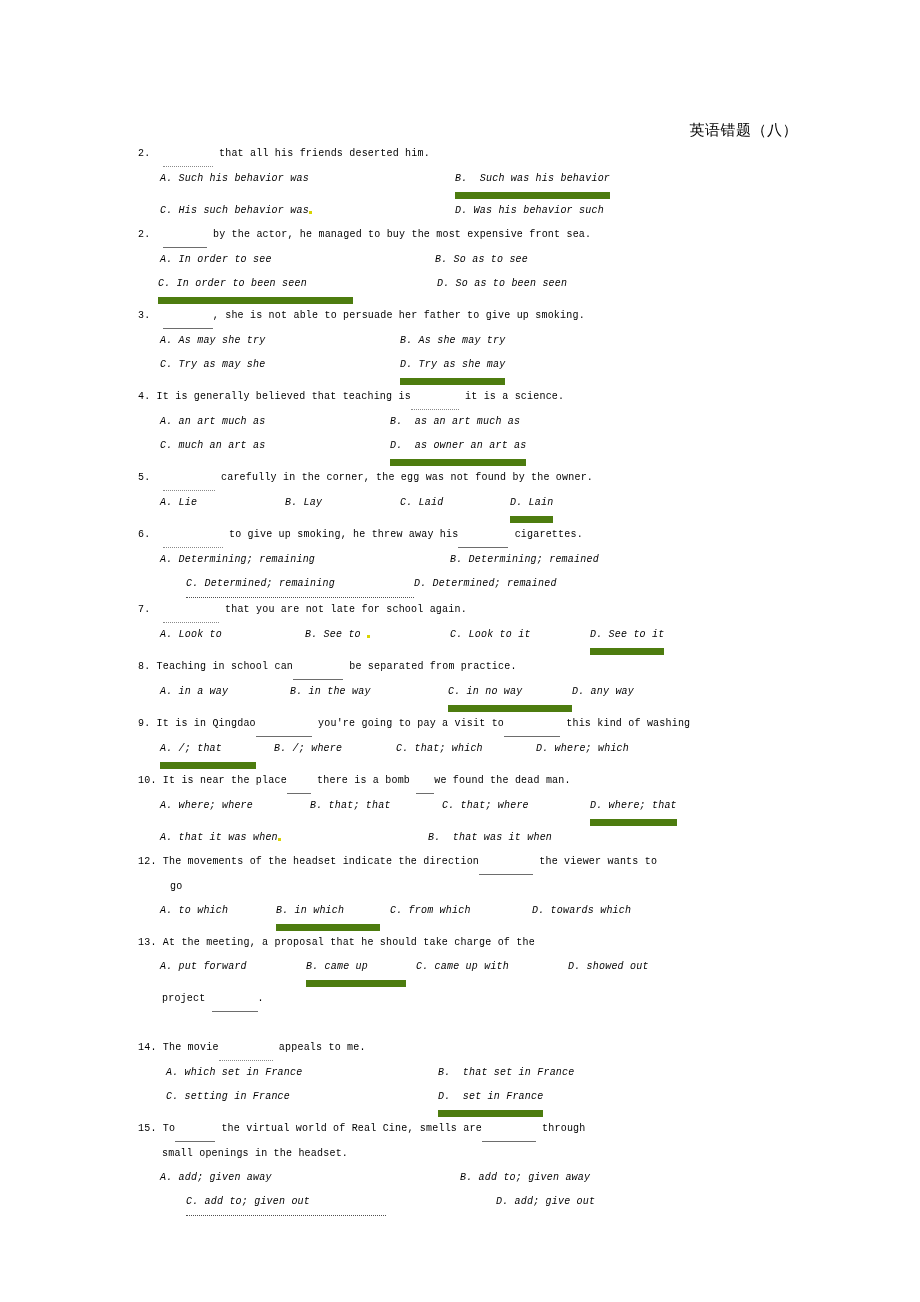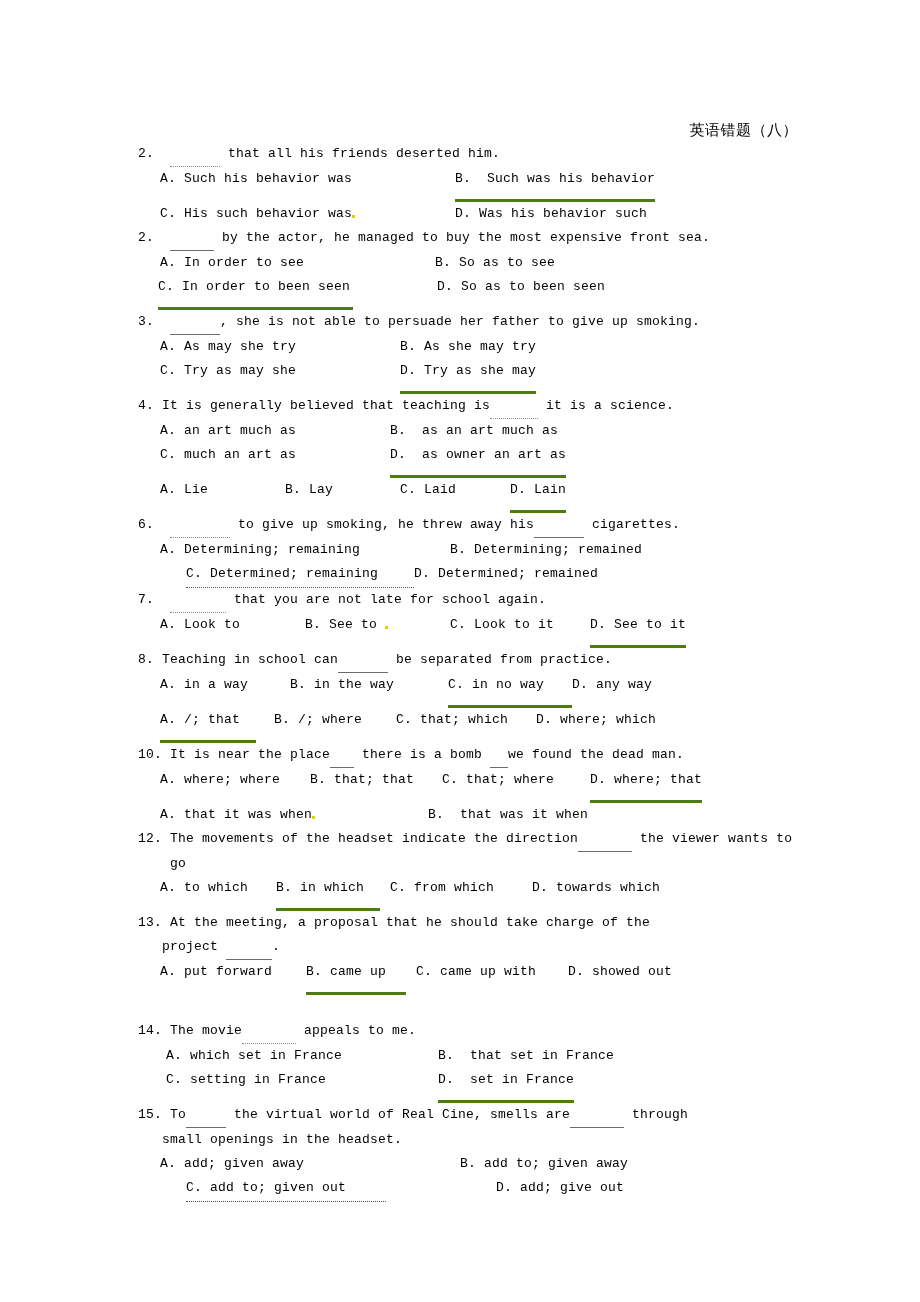--- a/index.html
+++ b/index.html
@@ -32,52 +32,53 @@
     text-align: right;
     font-family: "Liberation Serif", "DejaVu Serif", serif;
     font-size: 15px;
     line-height: 24px;
     letter-spacing: 0.5px;
     margin: 0 0 0 0;
     padding-left: 10px;
   }
   
   .line {
-    font-size: 13px;
+    font-size: 10px;
     line-height: 24px;
     white-space: pre;
     letter-spacing: 0.2px;
   }
   .qline { padding-left: 0px; }
   .qline-cont { padding-left: 24px; }
   .optline { padding-left: 22px; }
 
   .blank {
     border-bottom: 1px solid #6d6d6d;
     display: inline-block;
     vertical-align: baseline;
   }
   .blank-dotted {
     border-bottom: 1px dotted #8a8a8a;
     display: inline-block;
   }
   .ans {
-    border-bottom: 3px solid #4d7c0f;
+    border-bottom: 7px solid #4d7c0f;
     display: inline-block;
-    padding-bottom: 8px;
+    padding-bottom: 1px;
   }
   .ans-dotted {
     border-bottom: 1px dotted #505050;
     display: inline-block;
     padding-bottom: 1px;
     margin-left: 28px;
   }
   .opt-cell {
     display: inline-block;
     white-space: pre;
+    font-style: italic;
   }
   .spacer-line { height: 24px; }
 
   .hl-dot {
     display: inline-block;
     width: 3px;
     height: 3px;
     background: #d9d400;
     vertical-align: baseline;
     position: relative;
@@ -101,46 +102,48 @@
     <div class="line optline" style="padding-left:20px"><span class="opt-cell ans" style="width:195px"><span>C.</span> <span>In order to been seen</span></span><span class="opt-cell" style="margin-left:84px"><span>D.</span> <span>So as to been seen</span></span></div>
 
     <div class="line qline"><span>3.</span>  <span class="blank" style="width:50px">&nbsp;</span><span>, she is not able to persuade her father to give up smoking.</span></div>
     <div class="line optline"><span class="opt-cell" style="width:240px"><span>A.</span> <span>As may she try</span></span><span class="opt-cell"><span>B.</span> <span>As she may try</span></span></div>
     <div class="line optline"><span class="opt-cell" style="width:240px"><span>C.</span> <span>Try as may she</span></span><span class="opt-cell ans"><span>D.</span> <span>Try as she may</span></span></div>
 
     <div class="line qline"><span>4.</span> <span>It is generally believed that teaching is</span><span class="blank-dotted" style="width:48px">&nbsp;</span><span> it is a science.</span></div>
     <div class="line optline"><span class="opt-cell" style="width:230px"><span>A.</span> <span>an art much as</span></span><span class="opt-cell"><span>B.</span>  <span>as an art much as</span></span></div>
     <div class="line optline"><span class="opt-cell" style="width:230px"><span>C.</span> <span>much an art as</span></span><span class="opt-cell ans"><span>D.</span>  <span>as owner an art as</span></span></div>
 
+    <div class="line qline"><span>5.</span>  <span class="blank-dotted" style="width:52px">&nbsp;</span><span> carefully in the corner, the egg was not found by the owner.</span></div>
     <div class="line optline"><span class="opt-cell" style="width:125px"><span>A.</span> <span>Lie</span></span><span class="opt-cell" style="width:115px"><span>B.</span> <span>Lay</span></span><span class="opt-cell" style="width:110px"><span>C.</span> <span>Laid</span></span><span class="opt-cell ans"><span>D.</span> <span>Lain</span></span></div>
 
     <div class="line qline"><span>6.</span>  <span class="blank-dotted" style="width:60px">&nbsp;</span><span> to give up smoking, he threw away his</span><span class="blank" style="width:50px">&nbsp;</span><span> cigarettes.</span></div>
     <div class="line optline"><span class="opt-cell" style="width:290px"><span>A.</span> <span>Determining; remaining</span></span><span class="opt-cell"><span>B.</span> <span>Determining; remained</span></span></div>
     <div class="line optline" style="padding-left:20px"><span class="opt-cell ans-dotted" style="width:228px"><span>C.</span> <span>Determined; remaining</span></span><span class="opt-cell" style=""><span>D.</span> <span>Determined; remained</span></span></div>
 
     <div class="line qline"><span>7.</span>  <span class="blank-dotted" style="width:56px">&nbsp;</span><span> that you are not late for school again.</span></div>
     <div class="line optline"><span class="opt-cell" style="width:145px"><span>A.</span> <span>Look to</span></span><span class="opt-cell" style="width:145px"><span>B.</span> <span>See to</span> <span class="hl-dot"></span></span><span class="opt-cell" style="width:140px"><span>C.</span> <span>Look to it</span></span><span class="opt-cell ans"><span>D.</span> <span>See to it</span></span></div>
 
     <div class="line qline"><span>8.</span> <span>Teaching in school can</span><span class="blank" style="width:50px">&nbsp;</span><span> be separated from practice.</span></div>
     <div class="line optline"><span class="opt-cell" style="width:130px"><span>A.</span> <span>in a way</span></span><span class="opt-cell" style="width:158px"><span>B.</span> <span>in the way</span></span><span class="opt-cell ans" style="width:124px"><span>C.</span> <span>in no way</span></span><span class="opt-cell" style=""><span>D.</span> <span>any way</span></span></div>
 
+    <div class="line qline"><span>9.</span> <span>It is in Qingdao</span><span class="blank" style="width:56px">&nbsp;</span><span> you're going to pay a visit to</span><span class="blank" style="width:56px">&nbsp;</span><span> this kind of washing</span></div>
     <div class="line optline"><span class="opt-cell ans" style="width:96px"><span>A.</span> <span>/; that</span></span><span class="opt-cell" style="width:122px;margin-left:18px"><span>B.</span> <span>/; where</span></span><span class="opt-cell" style="width:140px"><span>C.</span> <span>that; which</span></span><span class="opt-cell"><span>D.</span> <span>where; which</span></span></div>
 
     <div class="line qline"><span>10.</span> <span>It is near the place</span><span class="blank" style="width:24px">&nbsp;</span><span> there is a bomb </span><span class="blank" style="width:18px">&nbsp;</span><span>we found the dead man.</span></div>
     <div class="line optline"><span class="opt-cell" style="width:150px"><span>A.</span> <span>where; where</span></span><span class="opt-cell" style="width:132px"><span>B.</span> <span>that; that</span></span><span class="opt-cell" style="width:148px"><span>C.</span> <span>that; where</span></span><span class="opt-cell ans"><span>D.</span> <span>where; that</span></span></div>
 
     <div class="line optline"><span class="opt-cell" style="width:268px"><span>A.</span> <span>that it was when</span><span class="hl-dot"></span></span><span class="opt-cell"><span>B.</span>  <span>that was it when</span></span></div>
 
     <div class="line qline"><span>12.</span> <span>The movements of the headset indicate the direction</span><span class="blank" style="width:54px">&nbsp;</span><span> the viewer wants to</span></div>
     <div class="line qline-cont" style="padding-left:32px">go</div>
     <div class="line optline"><span class="opt-cell" style="width:116px"><span>A.</span> <span>to which</span></span><span class="opt-cell ans" style="width:104px"><span>B.</span> <span>in which</span></span><span class="opt-cell" style="width:142px;margin-left:10px"><span>C.</span> <span>from which</span></span><span class="opt-cell"><span>D.</span> <span>towards which</span></span></div>
 
     <div class="line qline"><span>13.</span> <span>At the meeting, a proposal that he should take charge of the</span></div>
+    <div class="line optline"><span class="opt-cell" style="width:146px"><span>A.</span> <span>put forward</span></span><span class="opt-cell ans" style="width:100px"><span>B.</span> <span>came up</span></span><span class="opt-cell" style="width:152px;margin-left:10px"><span>C.</span> <span>came up with</span></span><span class="opt-cell"><span>D.</span> <span>showed out</span></span></div>
     <div class="line qline-cont"><span>project </span><span class="blank" style="width:46px">&nbsp;</span><span>.</span></div>
-    <div class="line optline"><span class="opt-cell" style="width:146px"><span>A.</span> <span>put forward</span></span><span class="opt-cell ans" style="width:100px"><span>B.</span> <span>came up</span></span><span class="opt-cell" style="width:152px;margin-left:10px"><span>C.</span> <span>came up with</span></span><span class="opt-cell"><span>D.</span> <span>showed out</span></span></div>
 
     <div class="spacer-line"></div>
 
     <div class="line qline"><span>14.</span> <span>The movie</span><span class="blank-dotted" style="width:54px">&nbsp;</span><span> appeals to me.</span></div>
     <div class="line optline" style="padding-left:28px"><span class="opt-cell" style="width:272px"><span>A.</span> <span>which set in France</span></span><span class="opt-cell"><span>B.</span>  <span>that set in France</span></span></div>
     <div class="line optline" style="padding-left:28px"><span class="opt-cell" style="width:272px"><span>C.</span> <span>setting in France</span></span><span class="opt-cell ans"><span>D.</span>  <span>set in France</span></span></div>
 
     <div class="line qline"><span>15.</span> <span>To</span><span class="blank" style="width:40px">&nbsp;</span><span> the virtual world of Real Cine, smells are</span><span class="blank" style="width:54px">&nbsp;</span><span> through</span></div>
     <div class="line qline-cont">small openings in the headset.</div>
     <div class="line optline"><span class="opt-cell" style="width:300px"><span>A.</span> <span>add; given away</span></span><span class="opt-cell"><span>B.</span> <span>add to; given away</span></span></div>

